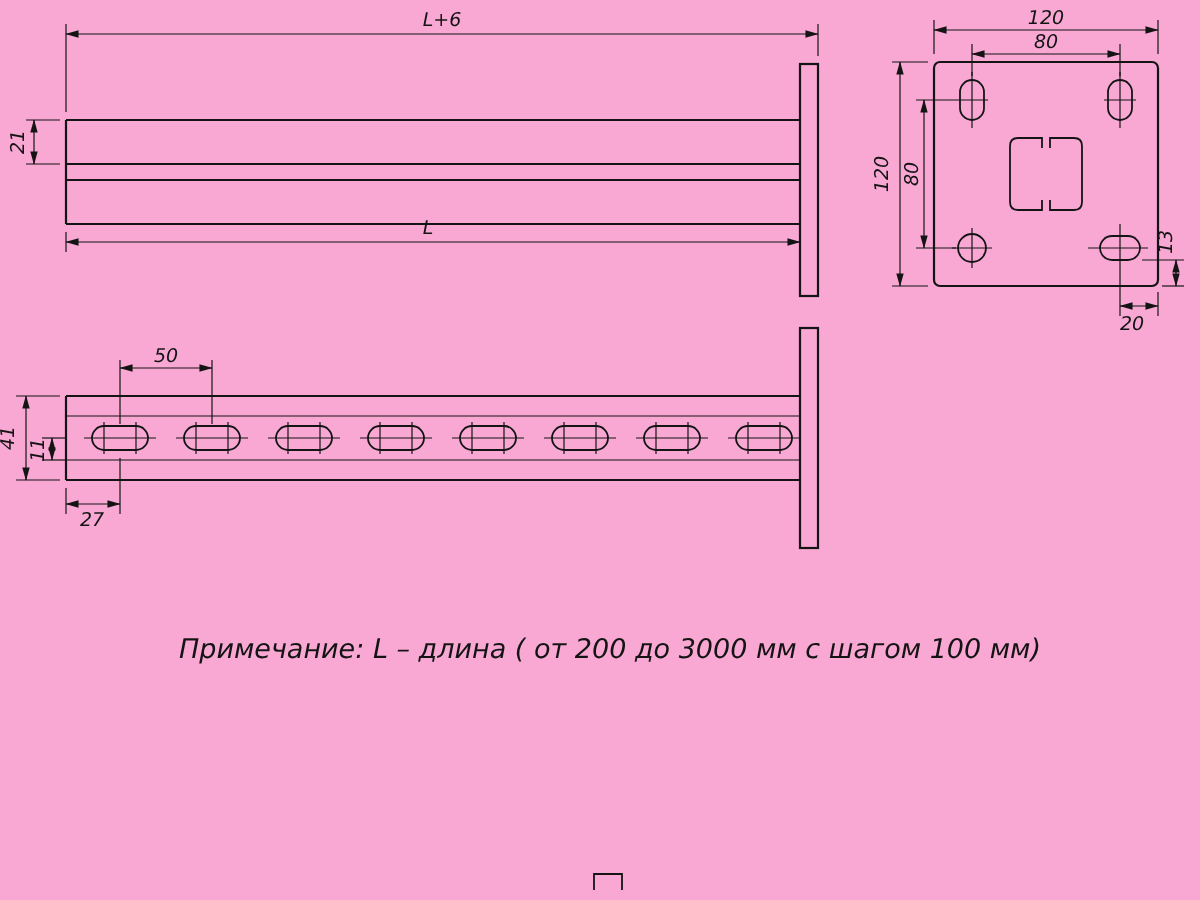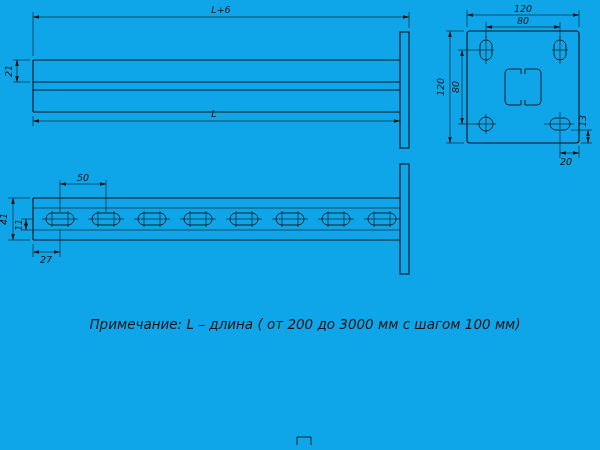--- a/index.html
+++ b/index.html
@@ -1,17 +1,17 @@
 <!DOCTYPE html>
 <html><head>
 <meta charset="utf-8">
 <style>
   html,body{margin:0;padding:0;background:#ffffff;}
   .sheet{
-    position:relative;width:600px;height:450px;background:#0ea5e9;
+    position:relative;width:600px;height:450px;background:#f9a8d4;
     font-family:"DejaVu Sans",sans-serif;overflow:hidden;
   }
   svg text{
     font-family:"DejaVu Sans",sans-serif;
     font-style:italic;
     font-size:9.5px;
     fill:#141414;
     text-anchor:middle;
   }
   svg text.note{font-size:13.5px;}

